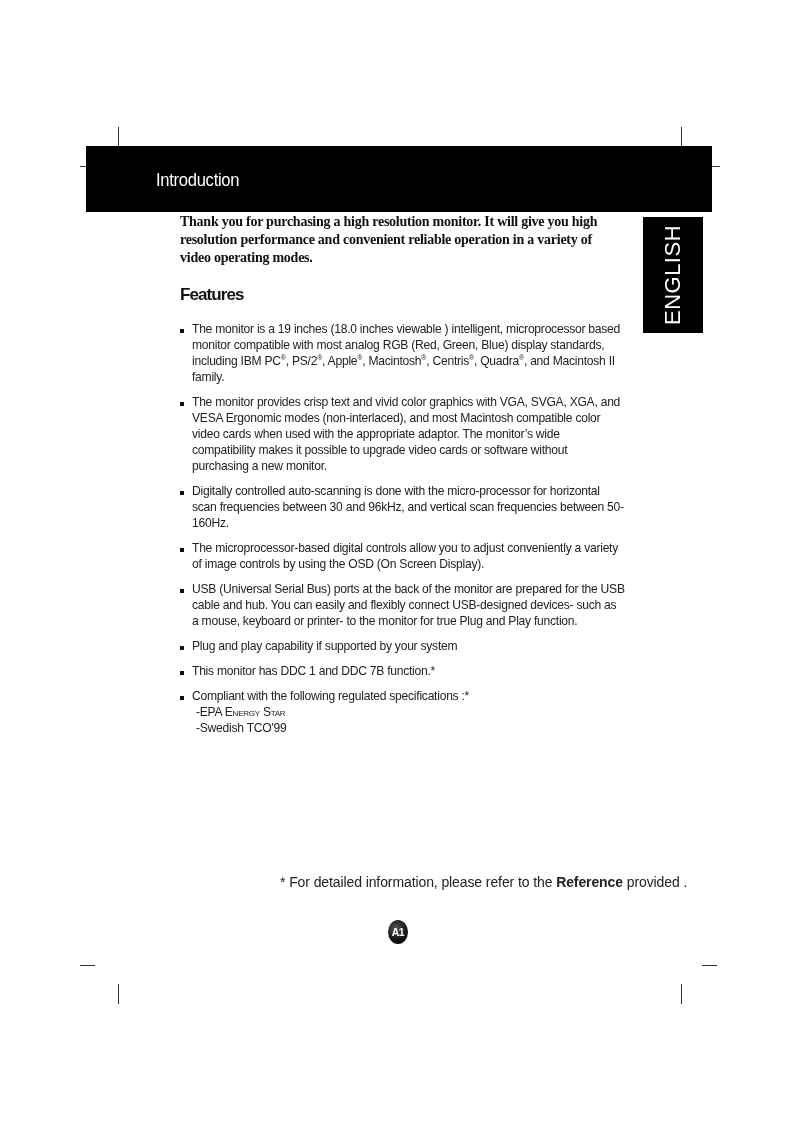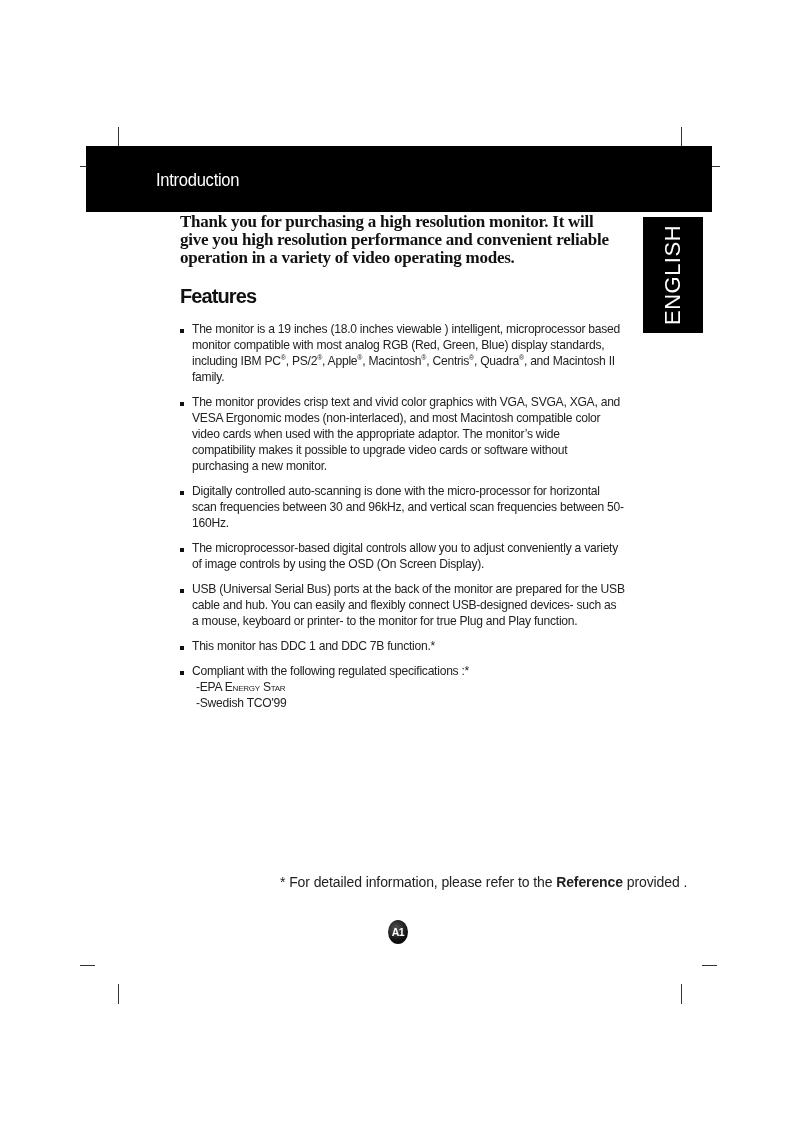--- a/index.html
+++ b/index.html
@@ -2,22 +2,22 @@
 <html><head>
 <meta charset="utf-8">
 <style>
   html, body { margin: 0; padding: 0; background: #ffffff; }
   body { width: 802px; height: 1132px; position: relative; overflow: hidden; font-family: "Liberation Sans", sans-serif; color: #1a1a1a; }
   .crop { position: absolute; background: #333; }
   .header-bar { position: absolute; left: 86px; top: 146px; width: 626px; height: 66px; background: #000; }
   .header-title { position: absolute; left: 70px; top: 24px; color: #fff; font-family: "Liberation Sans", sans-serif; font-size: 18px; letter-spacing: -0.3px; transform: scaleX(0.92); transform-origin: left; }
   .lang-tab { position: absolute; left: 643px; top: 217px; width: 60px; height: 116px; background: #000; }
   .lang-tab span { position: absolute; left: 50%; top: 50%; color: #fff; font-size: 22px; letter-spacing: 0.5px; transform: translate(-50%, -50%) rotate(-90deg); white-space: nowrap; font-family: "Liberation Sans", sans-serif; }
-  .intro { position: absolute; left: 180px; top: 213px; width: 440px; font-family: "Liberation Serif", serif; font-weight: bold; font-size: 17px; line-height: 18px; letter-spacing: -0.25px; color: #111; }
-  .features-heading { position: absolute; left: 180px; top: 285px; font-family: "Liberation Sans", sans-serif; font-weight: bold; font-size: 20px; letter-spacing: -0.9px; color: #111; text-align: center; }
+  .intro { position: absolute; left: 180px; top: 213px; width: 440px; font-family: "Liberation Serif", serif; font-weight: bold; font-size: 14px; line-height: 18px; letter-spacing: -0.25px; color: #111; }
+  .features-heading { position: absolute; left: 180px; top: 285px; font-family: "Liberation Sans", sans-serif; font-weight: bold; font-size: 17px; letter-spacing: -0.9px; color: #111; text-align: center; }
   .features { position: absolute; left: 180px; top: 321px; width: 445px; margin: 0; padding: 0; list-style: none; font-size: 12.1px; line-height: 16px; letter-spacing: -0.25px; color: #222; }
   .features li { position: relative; padding-left: 12px; margin-bottom: 9px; }
   .features li .bullet { position: absolute; left: 0; top: 8px; width: 4px; height: 4px; background: #111; }
   .features sup { font-size: 7px; vertical-align: super; line-height: 0; }
   .sub-list { margin: 0; padding: 0 0 0 4px; list-style: none; }
   .sub-list li { padding-left: 0; margin: 0; }
   .smallcaps { font-variant: small-caps; }
   .footnote { position: absolute; left: 280px; top: 874px; font-size: 14px; color: #222; letter-spacing: -0.1px; }
   .footnote b { font-weight: bold; }
   .page-badge { position: absolute; left: 388px; top: 920px; width: 20px; height: 24px; border-radius: 50%; background: radial-gradient(circle at 40% 35%, #555 0%, #111 60%, #000 100%); color: #fff; font-weight: bold; font-size: 10.5px; display: flex; align-items: center; justify-content: center; letter-spacing: -0.5px; }
@@ -62,20 +62,24 @@
   <li>
     <span class="bullet"></span>
     <span>The microprocessor-based digital controls allow you to adjust conveniently a variety of image controls by using the OSD (On Screen Display).</span>
   </li>
   <li>
     <span class="bullet"></span>
     <span>USB (Universal Serial Bus) ports at the back of the monitor are prepared for the USB cable and hub. You can easily and flexibly connect USB-designed devices- such as a mouse, keyboard or printer- to the monitor for true Plug and Play function.</span>
   </li>
   <li>
     <span class="bullet"></span>
+    <span>Plug and play capability if supported by your system</span>
+  </li>
+  <li>
+    <span class="bullet"></span>
     <span>This monitor has DDC 1 and DDC 7B function.*</span>
   </li>
   <li>
     <span class="bullet"></span>
     <span>Compliant with the following regulated specifications :*</span>
     <ul class="sub-list">
       <li><span>-EPA </span><span class="smallcaps">Energy Star</span></li>
       <li>-Swedish TCO'99</li>
     </ul>
   </li>

